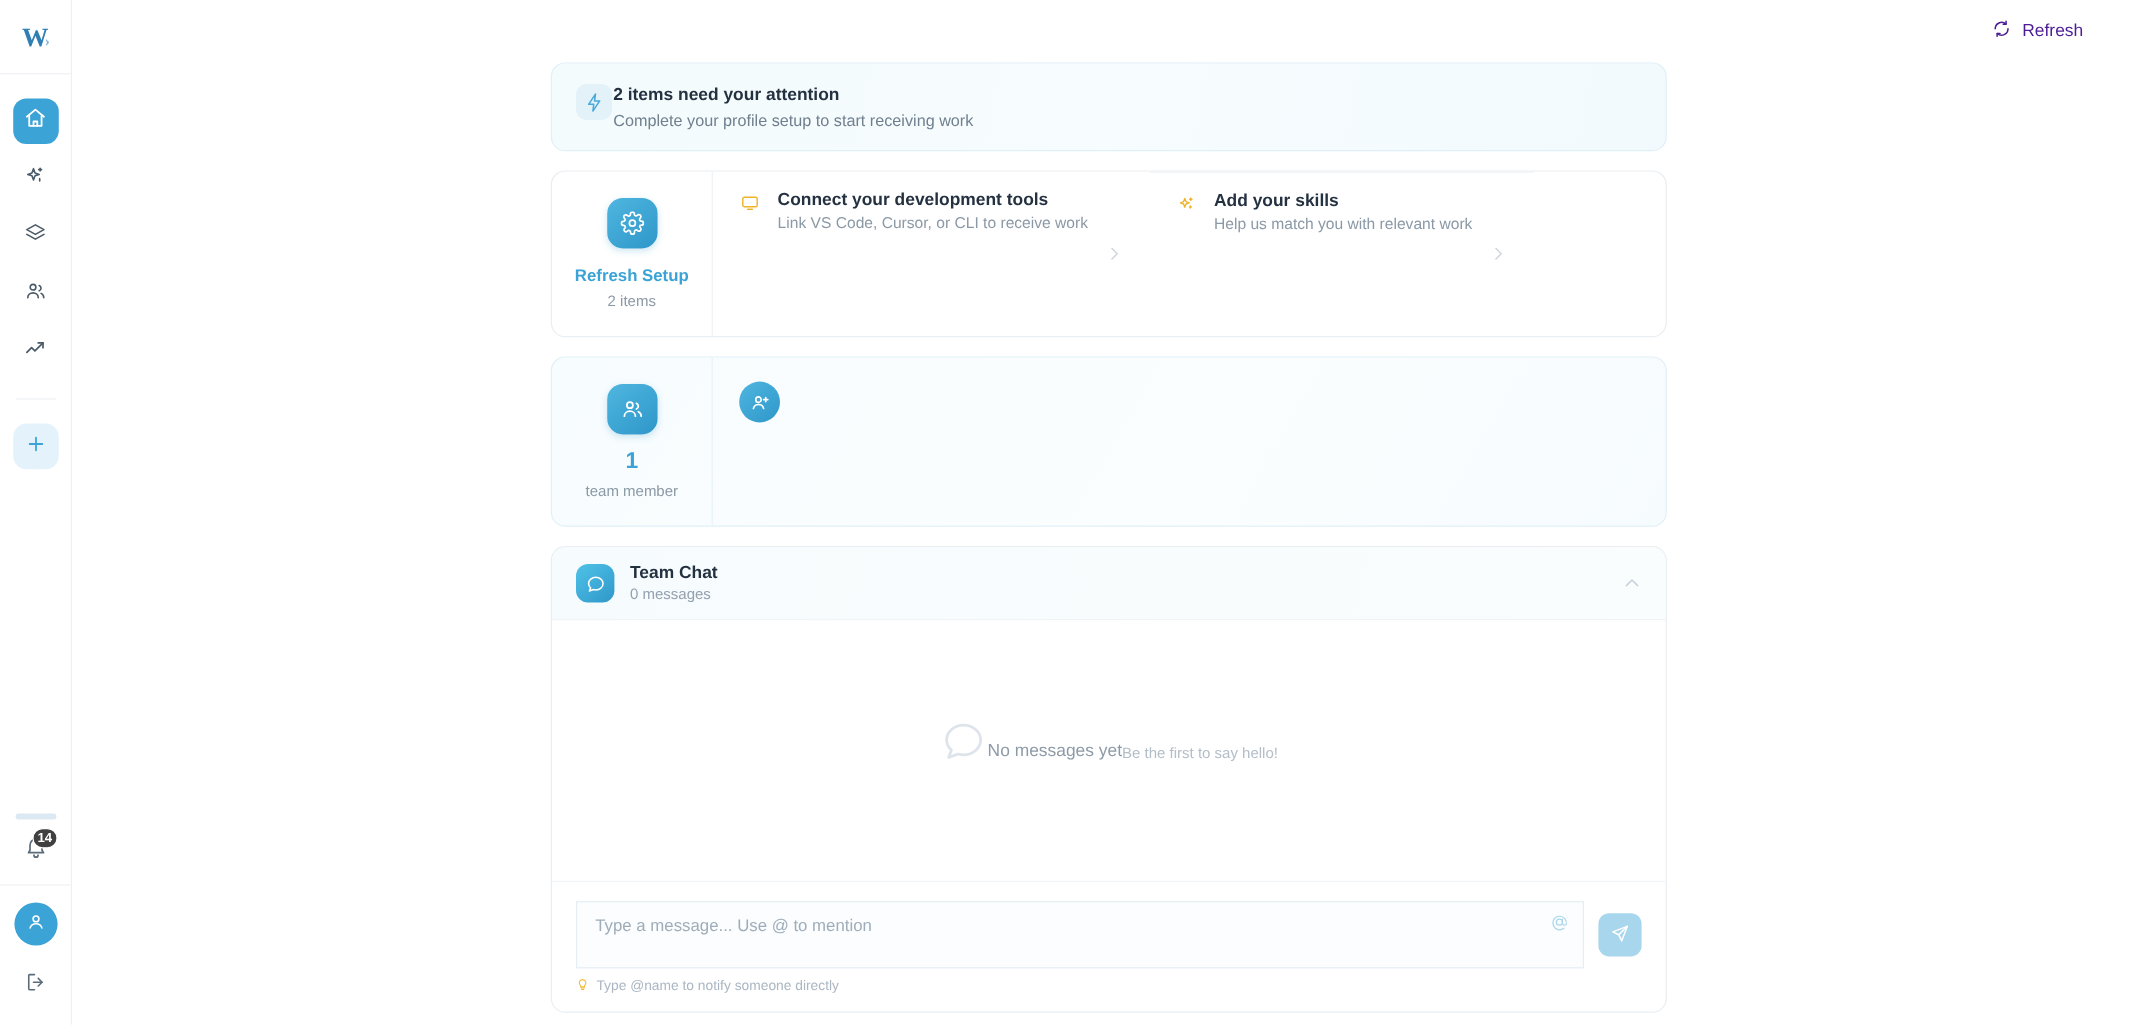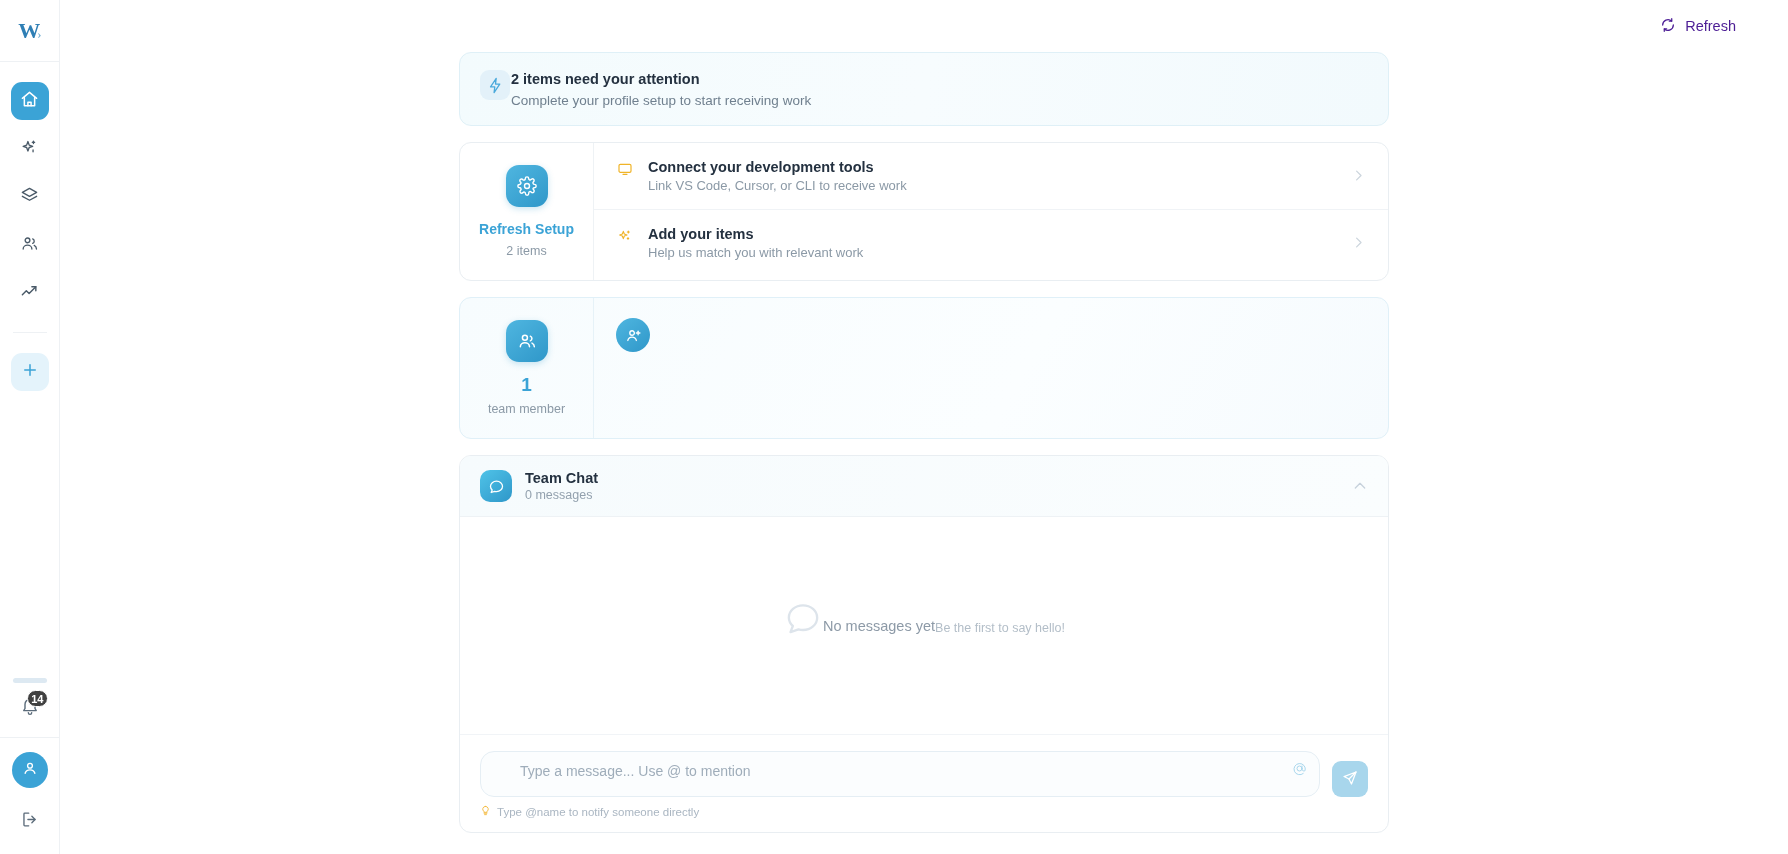--- a/index.html
+++ b/index.html
@@ -107,21 +107,21 @@
   .tile {
     width: 42px; height: 42px; border-radius: 13px;
     background: linear-gradient(140deg,#4fb6e0 0%, #2f97c9 100%);
     display: flex; align-items: center; justify-content: center; color: #fff;
     box-shadow: 0 2px 6px rgba(47,151,201,.25);
   }
   .tile-title { font-size: 14px; font-weight: 700; color: #3ba3d6; text-align: center; line-height: 1.25; margin-top: 8px; }
   .tile-sub { font-size: 12.5px; color: #8b99a6; }
   .tile-count { font-size: 19px; font-weight: 700; color: #3ba3d6; margin-top: 6px; }
 
-  .card-right { flex: 1 1 auto; display: flex; flex-direction: column; }
+  .card-right { flex: 1 1 auto; display: flex; flex-direction: row; }
 
   .task-row {
     display: flex; align-items: flex-start; gap: 14px;
     padding: 16px 22px; cursor: pointer; position: relative;
   }
   .task-row + .task-row { border-top: 1px solid #f0f3f6; }
   .task-icon { width: 18px; flex: 0 0 18px; display: flex; align-items: center; justify-content: center;
     color: #f0b429; margin-top: 2px; }
   .task-title { font-size: 14.5px; font-weight: 700; color: #243140; }
   .task-sub { font-size: 13px; color: #8b99a6; margin-top: 3px; }
@@ -174,23 +174,22 @@
     display: flex; flex-direction: row; align-items: center; justify-content: center;
     border-bottom: 1px solid #f1f4f7;
   }
   .empty-bubble { color: #dde4eb; margin-bottom: 12px; }
   .empty-title { font-size: 14.5px; color: #8d9aa7; }
   .empty-sub { font-size: 12.5px; color: #b3bec8; margin-top: 5px; }
 
   .chat-compose { padding: 16px 20px 6px; display: flex; align-items: flex-start; gap: 12px; }
   .compose-box {
     flex: 1 1 auto; position: relative;
-    border: 1px solid #e5eef4; border-radius: 14px; background: #fbfdfe;
-    height: 46px;
-    padding-left: 24px;
+    border: 1px solid #e5eef4; border-radius: 0; background: #fbfdfe;
+    height: 56px;
   }
   .compose-input {
     width: 100%; height: 100%; border: none; background: transparent;
     padding: 11px 42px 11px 15px; font-size: 14px; color: #2a3845;
     font-family: inherit; outline: none; resize: none;
   }
   .compose-input::placeholder { color: #9fadba; }
   .at-icon { position: absolute; right: 12px; top: 9px; color: #a9d7ed; font-size: 14px; cursor: pointer; }
   .send-btn {
     width: 36px; height: 36px; border-radius: 9px; background: #a8d6ec; border: none;
@@ -372,21 +371,21 @@
             <span class="task-icon">
               <svg width="16" height="16" viewBox="0 0 24 24" fill="none" stroke="currentColor" stroke-width="1.7" stroke-linecap="round" stroke-linejoin="round">
                   <path d="M9.5 5 11 9l4 1.5L11 12l-1.5 4L8 12l-4-1.5L8 9z"></path>
                   <path d="M17 4.5v3"></path>
                   <path d="M15.5 6h3"></path>
                   <path d="M16.5 14.5V17"></path>
                   <path d="M15.4 15.7h2.2"></path>
                 </svg>
             </span>
             <div>
-              <div class="task-title">Add your items</div>
+              <div class="task-title">Add your skills</div>
               <div class="task-sub">Help us match you with relevant work</div>
             </div>
             <span class="chev">
               <svg width="15" height="15" viewBox="0 0 24 24" fill="none" stroke="currentColor" stroke-width="2" stroke-linecap="round" stroke-linejoin="round">
                   <path d="M9 5l7 7-7 7"></path>
                 </svg>
             </span>
           </div>
 
         </div>

